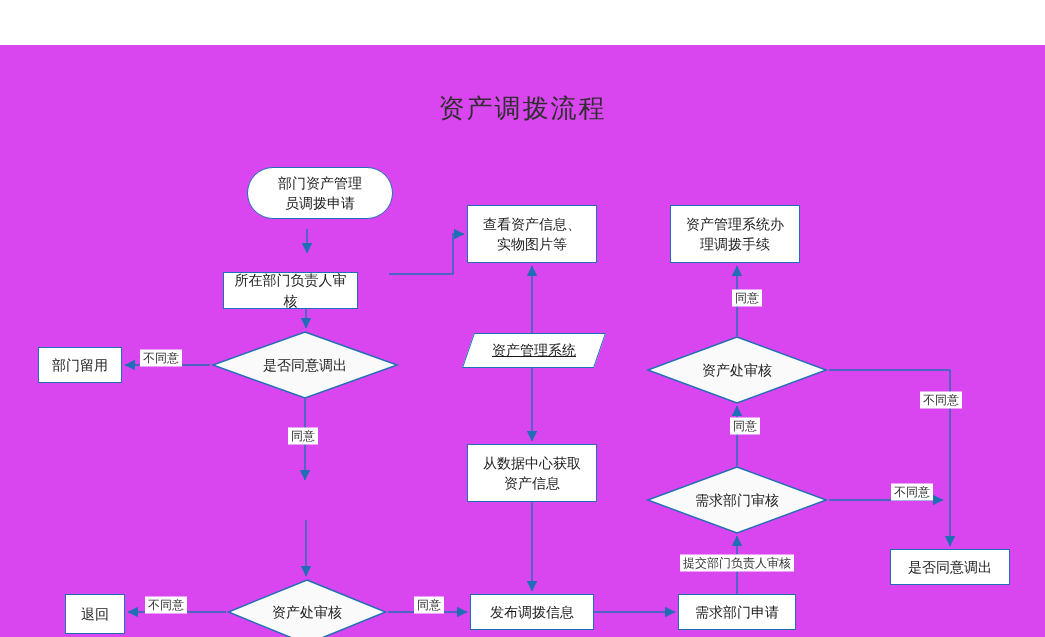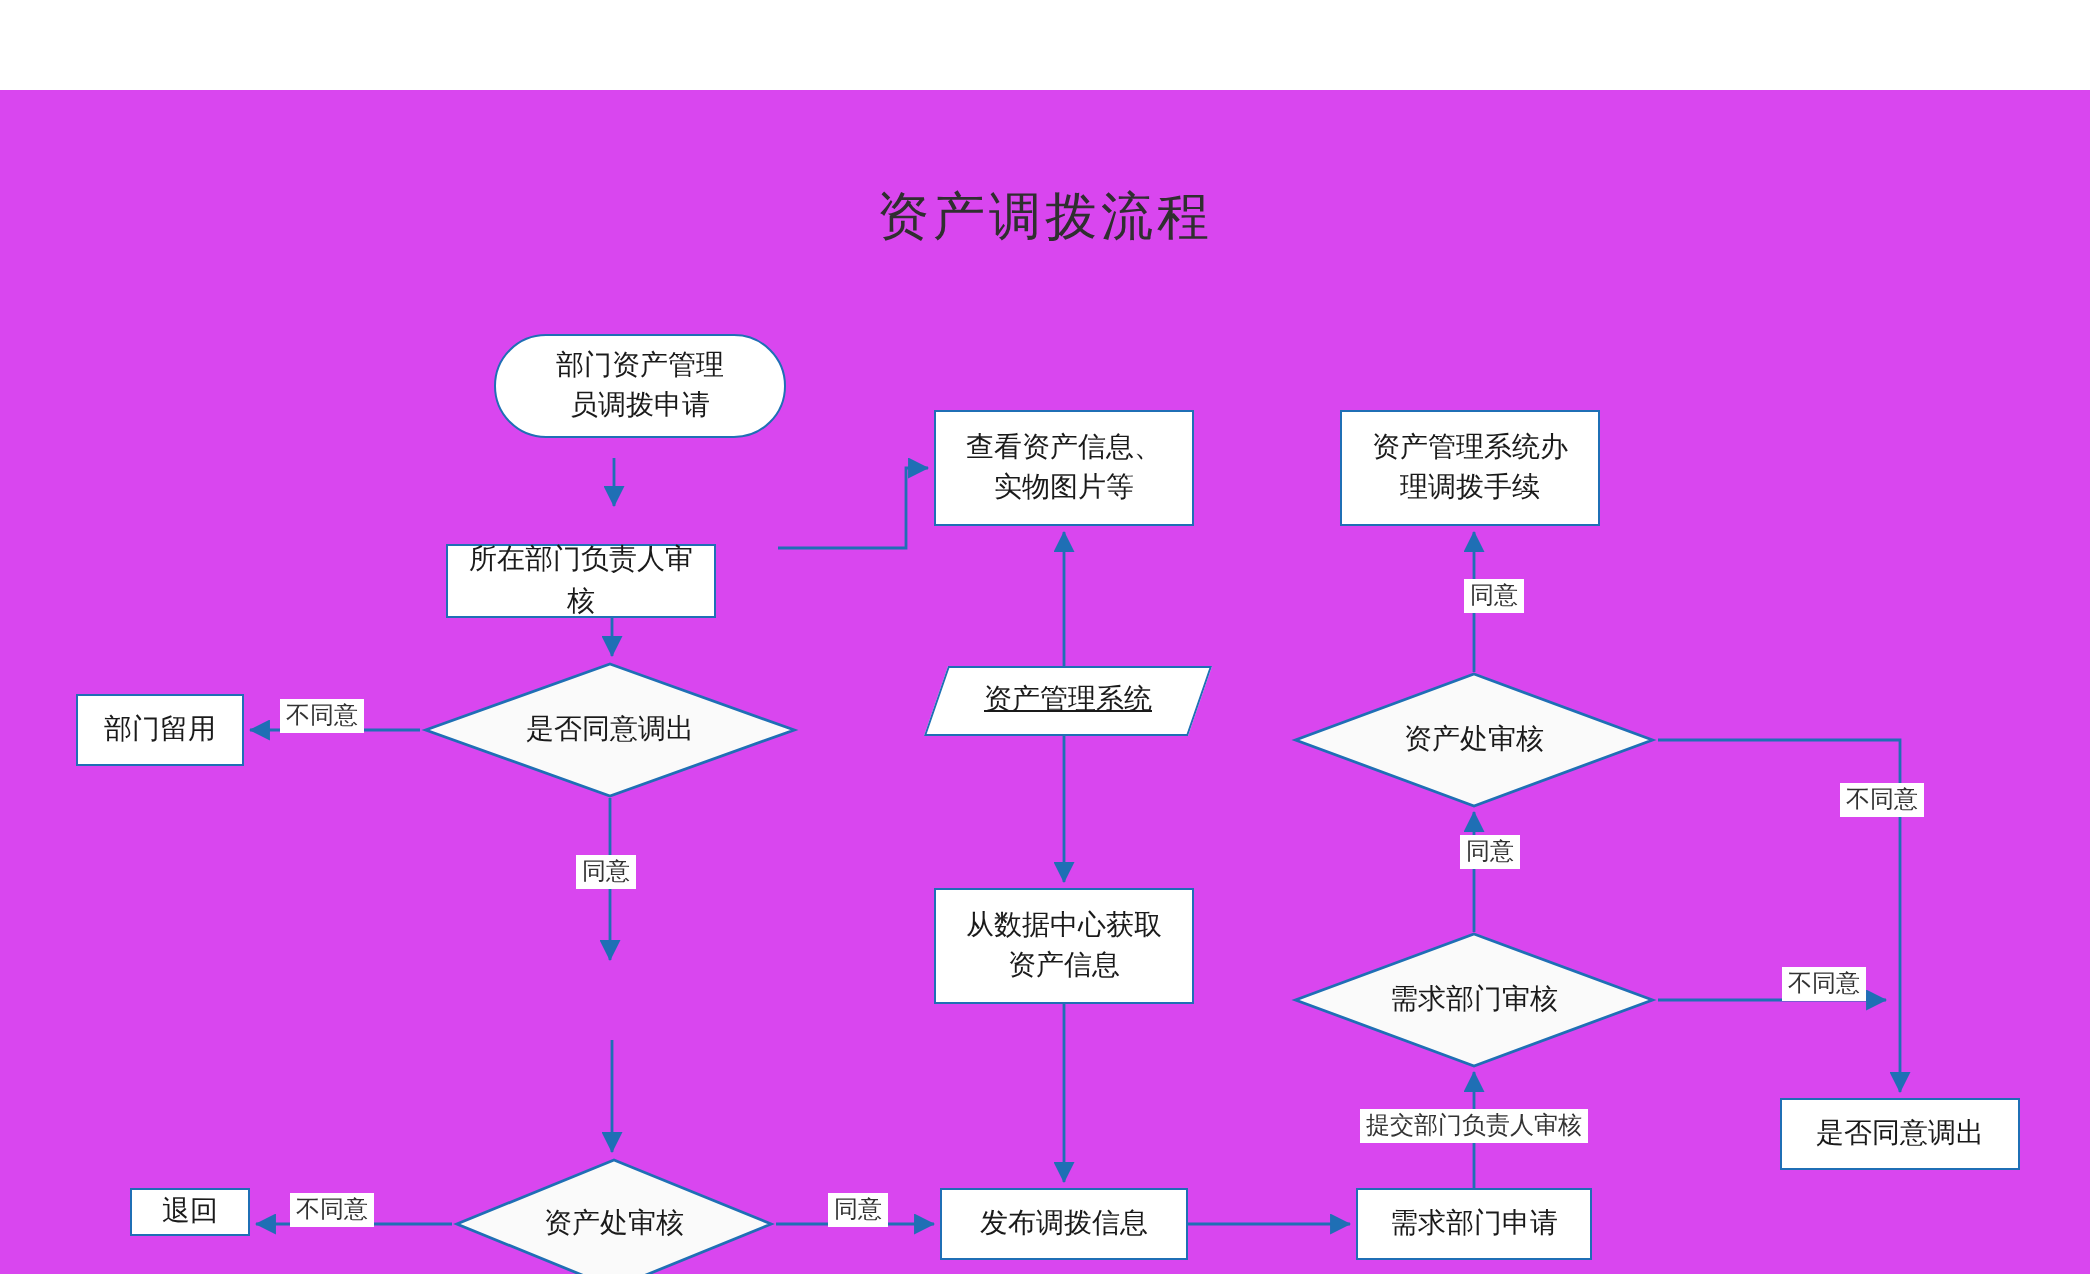--- a/index.html
+++ b/index.html
@@ -165,21 +165,21 @@
     <span class="node-label">需求部门审核</span>
   </div>
 
   <div class="node diamond" style="left:226px; top:534px; width:162px; height:66px;">
     <svg class="shape" viewBox="0 0 100 100" preserveAspectRatio="none">
       <polygon points="50,1.5 98.5,50 50,98.5 1.5,50" vector-effect="non-scaling-stroke"></polygon>
     </svg>
     <span class="node-label">资产处审核</span>
   </div>
 
-  <div class="node rect" style="left:65px; top:549px; width:60px; height:24px;">
+  <div class="node rect" style="left:65px; top:549px; width:60px; height:40px;">
     <span class="node-label">退回</span>
   </div>
 
   <div class="node rect" style="left:470px; top:549px; width:124px; height:36px;">
     <span class="node-label">发布调拨信息</span>
   </div>
 
   <div class="node rect" style="left:678px; top:549px; width:118px; height:36px;">
     <span class="node-label">需求部门申请</span>
   </div>

